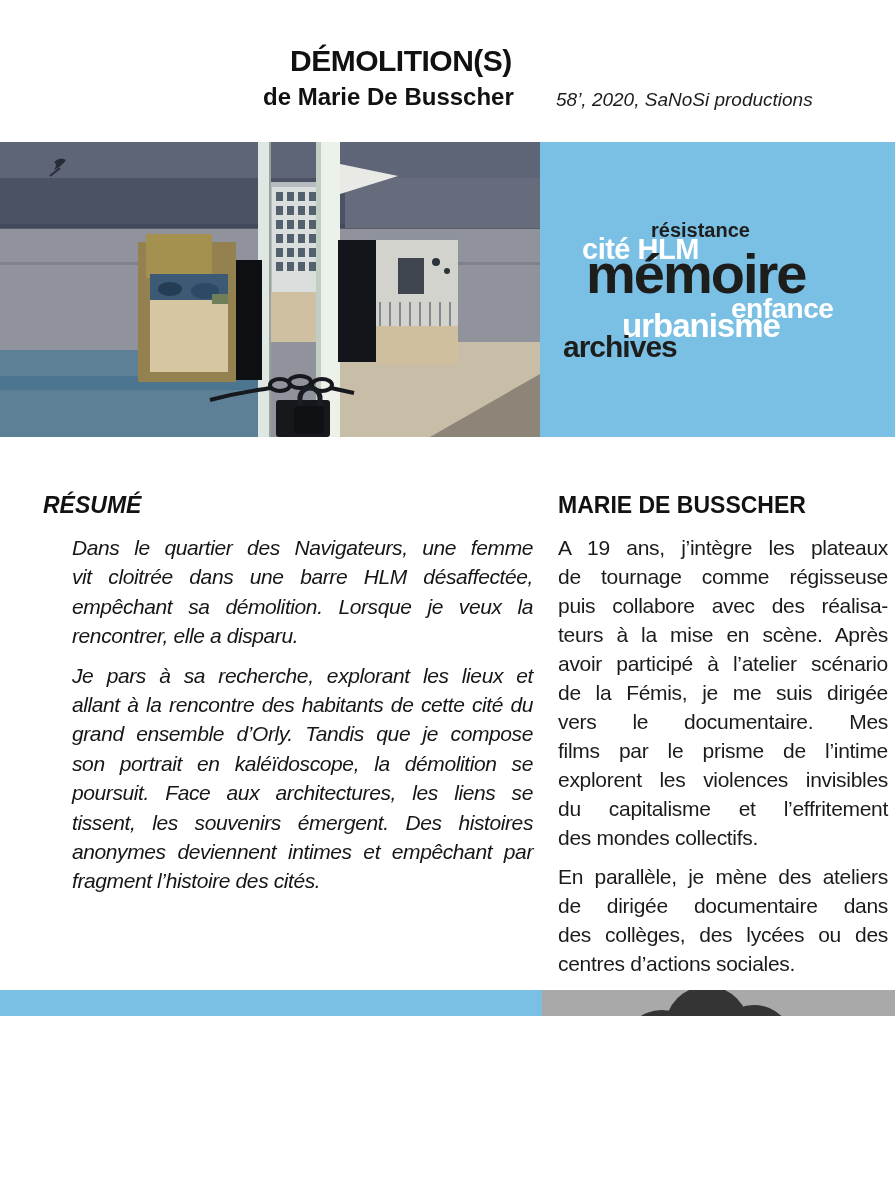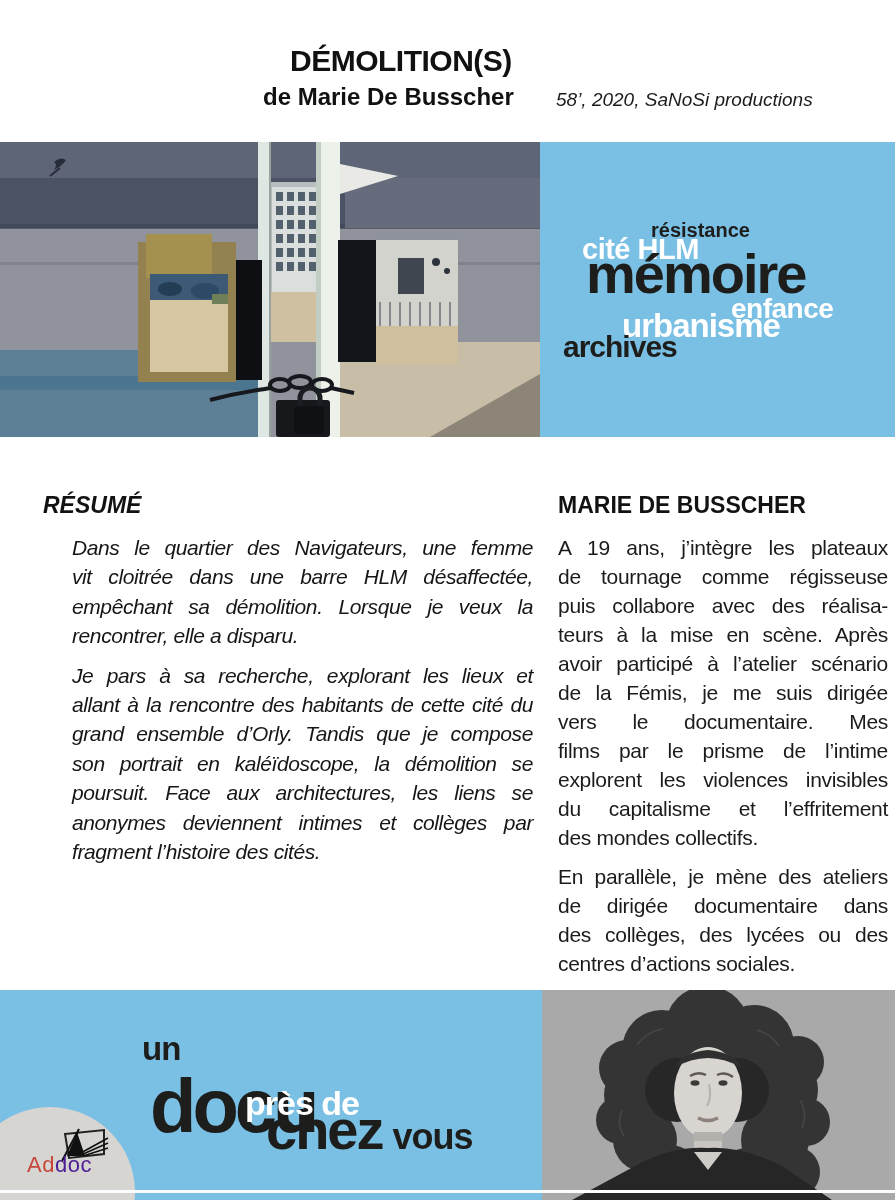--- a/index.html
+++ b/index.html
@@ -1,16 +1,16 @@
 <!DOCTYPE html>
 <html><head>
 <meta charset="utf-8">
 <style>
   html,body{margin:0;padding:0;background:#ffffff;}
-  .page{position:relative;width:895px;height:1200px;background:#ffffff;overflow:hidden;
+  .page{position:relative;width:895px;height:1016px;background:#ffffff;overflow:hidden;
         font-family:"Liberation Sans", sans-serif;color:#1a1a1a;}
 
   
   .hdr-title{position:absolute;left:290px;top:44px;font-size:30px;font-weight:700;
              letter-spacing:-0.5px;color:#111;}
   .hdr-byline{position:absolute;left:263px;top:83px;font-size:24px;font-weight:700;color:#111;}
   .hdr-credit{position:absolute;left:556px;top:89px;font-size:19px;font-style:italic;color:#1c1c1c;}
 
   
   .hero{position:absolute;left:0;top:142px;width:895px;height:295px;}
@@ -179,21 +179,22 @@
           <div class="jline">vit cloitrée dans une barre HLM désaffectée,</div>
           <div class="jline">empêchant sa démolition. Lorsque je veux la</div>
           <div class="jline jlast">rencontrer, elle a disparu.</div>
         </div>
       <div class="para">
           <div class="jline">Je pars à sa recherche, explorant les lieux et</div>
           <div class="jline">allant à la rencontre des habitants de cette cité du</div>
           <div class="jline">grand ensemble d’Orly. Tandis que je compose</div>
           <div class="jline">son portrait en kaléïdoscope, la démolition se</div>
           <div class="jline">poursuit. Face aux architectures, les liens se</div>
-          <div class="jline">anonymes deviennent intimes et collèges par</div>
+          <div class="jline">tissent, les souvenirs émergent. Des histoires</div>
+          <div class="jline">anonymes deviennent intimes et empêchant par</div>
           <div class="jline jlast">fragment l’histoire des cités.</div>
         </div>
     </div>
   </div>
 
   <div class="col col-right">
     <h2>MARIE DE BUSSCHER</h2>
     <div class="bio-body">
       <div class="para">
           <div class="jline">A 19 ans, j’intègre les plateaux</div>

